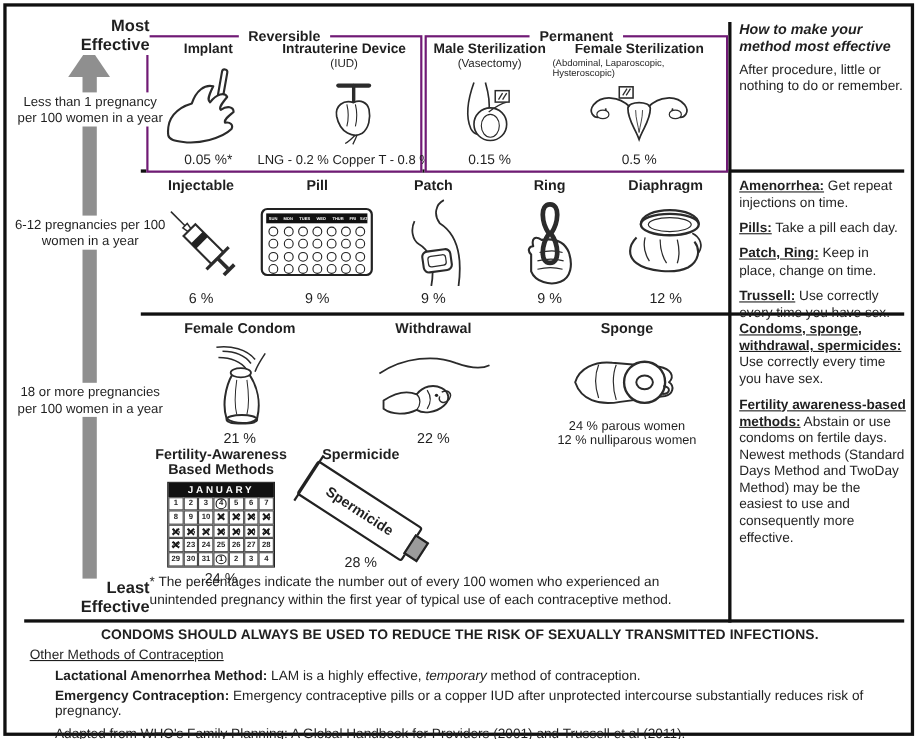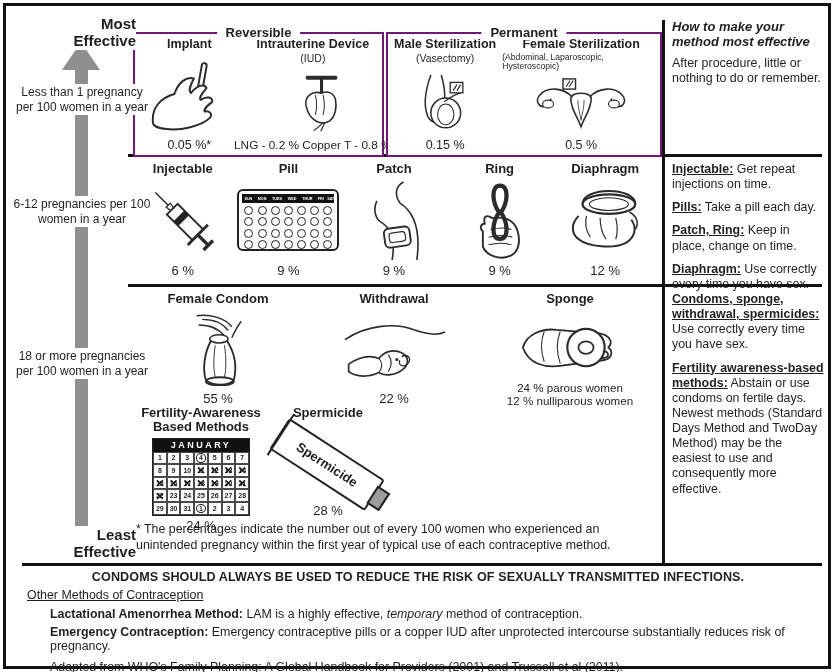--- a/index.html
+++ b/index.html
@@ -292,21 +292,21 @@
           <path d="M28 8 C40 8 50 12 56 20" fill="none" class="ink" stroke-width="1.5"></path>
           <path d="M24 14 C36 14 46 18 52 26" fill="none" class="ink" stroke-width="1.5"></path>
           <path d="M70 10 C66 16 62 22 60 28" fill="none" class="ink" stroke-width="1.5"></path>
           <path d="M38 30 C30 44 28 62 32 74 C40 80 56 80 62 74 C66 58 62 42 54 30 C48 24 44 24 38 30 Z" fill="#fff" class="ink" stroke-width="2" stroke-linejoin="round"></path>
           <ellipse cx="46" cy="29" rx="10" ry="4.5" fill="#fff" class="ink" stroke-width="1.7"></ellipse>
           <ellipse cx="47" cy="75" rx="15" ry="4.5" fill="none" class="ink" stroke-width="2"></ellipse>
           <path d="M42 36 C40 50 40 62 42 70" fill="none" class="ink" stroke-width="1"></path>
           <path d="M52 36 C54 50 54 62 52 70" fill="none" class="ink" stroke-width="1"></path>
         </svg>
       </div>
-      <div class="m-rate" style="font-size:13px;">55 %</div>
+      <div class="m-rate" style="font-size:13px;">21 %</div>
     </div>
     <div class="m-col">
       <div class="m-name" style="font-size:13px;">Withdrawal</div>
       <div class="m-icon">
         <svg width="112" height="68" viewBox="0 0 112 72">
           <path d="M4 26 C28 10 58 8 78 16 C92 21 102 22 110 18" fill="none" class="ink" stroke-width="1.7"></path>
           <path d="M8 52 C20 44 30 42 40 46 C46 38 56 36 64 40 C72 44 72 52 66 57 C58 64 46 65 40 61 C30 66 16 66 8 60 Z" fill="#fff" class="ink" stroke-width="1.8" stroke-linejoin="round"></path>
           <path d="M40 46 C44 50 44 56 40 61" fill="none" class="ink" stroke-width="1.2"></path>
           <path d="M50 42 C54 48 54 54 50 60" fill="none" class="ink" stroke-width="1.2"></path>
           <path d="M64 44 C70 41 75 45 71 51 C67 56 60 54 62 48" fill="none" class="ink" stroke-width="1.4"></path>
@@ -395,24 +395,24 @@
   <div class="abs footnote" style="left:136px; top:522px; width:514px;">* The percentages indicate the number out of every 100 women who experienced an unintended pregnancy within the first year of typical use of each contraceptive method.</div>
 
   <div class="abs side" style="left:672px; top:20px;">
     <div class="side-h">How to make your method most effective</div>
     <div class="note">
       <span>After procedure, little or nothing to do or remember.</span>
     </div>
   </div>
 
   <div class="abs side" style="left:672px; top:162px;">
-    <div class="note"><span class="lead">Injectable:</span><span> Get repeat injections on time.</span></div>
+    <div class="note"><span class="lead">Amenorrhea:</span><span> Get repeat injections on time.</span></div>
     <div class="note"><span class="lead">Pills:</span><span> Take a pill each day.</span></div>
     <div class="note"><span class="lead">Patch, Ring:</span><span> Keep in place, change on time.</span></div>
-    <div class="note"><span class="lead">Diaphragm:</span><span> Use correctly every time you have sex.</span></div>
+    <div class="note"><span class="lead">Trussell:</span><span> Use correctly every time you have sex.</span></div>
   </div>
 
   <div class="abs side" style="left:672px; top:292px;">
     <div class="note"><span class="lead">Condoms, sponge, withdrawal, spermicides:</span><span> Use correctly every time you have sex.</span></div>
     <div class="note"><span class="lead">Fertility awareness-based methods:</span><span> Abstain or use condoms on fertile days. Newest methods (Standard Days Method and TwoDay Method) may be the easiest to use and consequently more effective.</span></div>
   </div>
 
   <div class="abs banner" style="left:30px; top:570px; width:776px;">CONDOMS SHOULD ALWAYS BE USED TO REDUCE THE RISK OF SEXUALLY TRANSMITTED INFECTIONS.</div>
 
   <div class="abs bottom" style="left:27px; top:589px; width:792px;">

